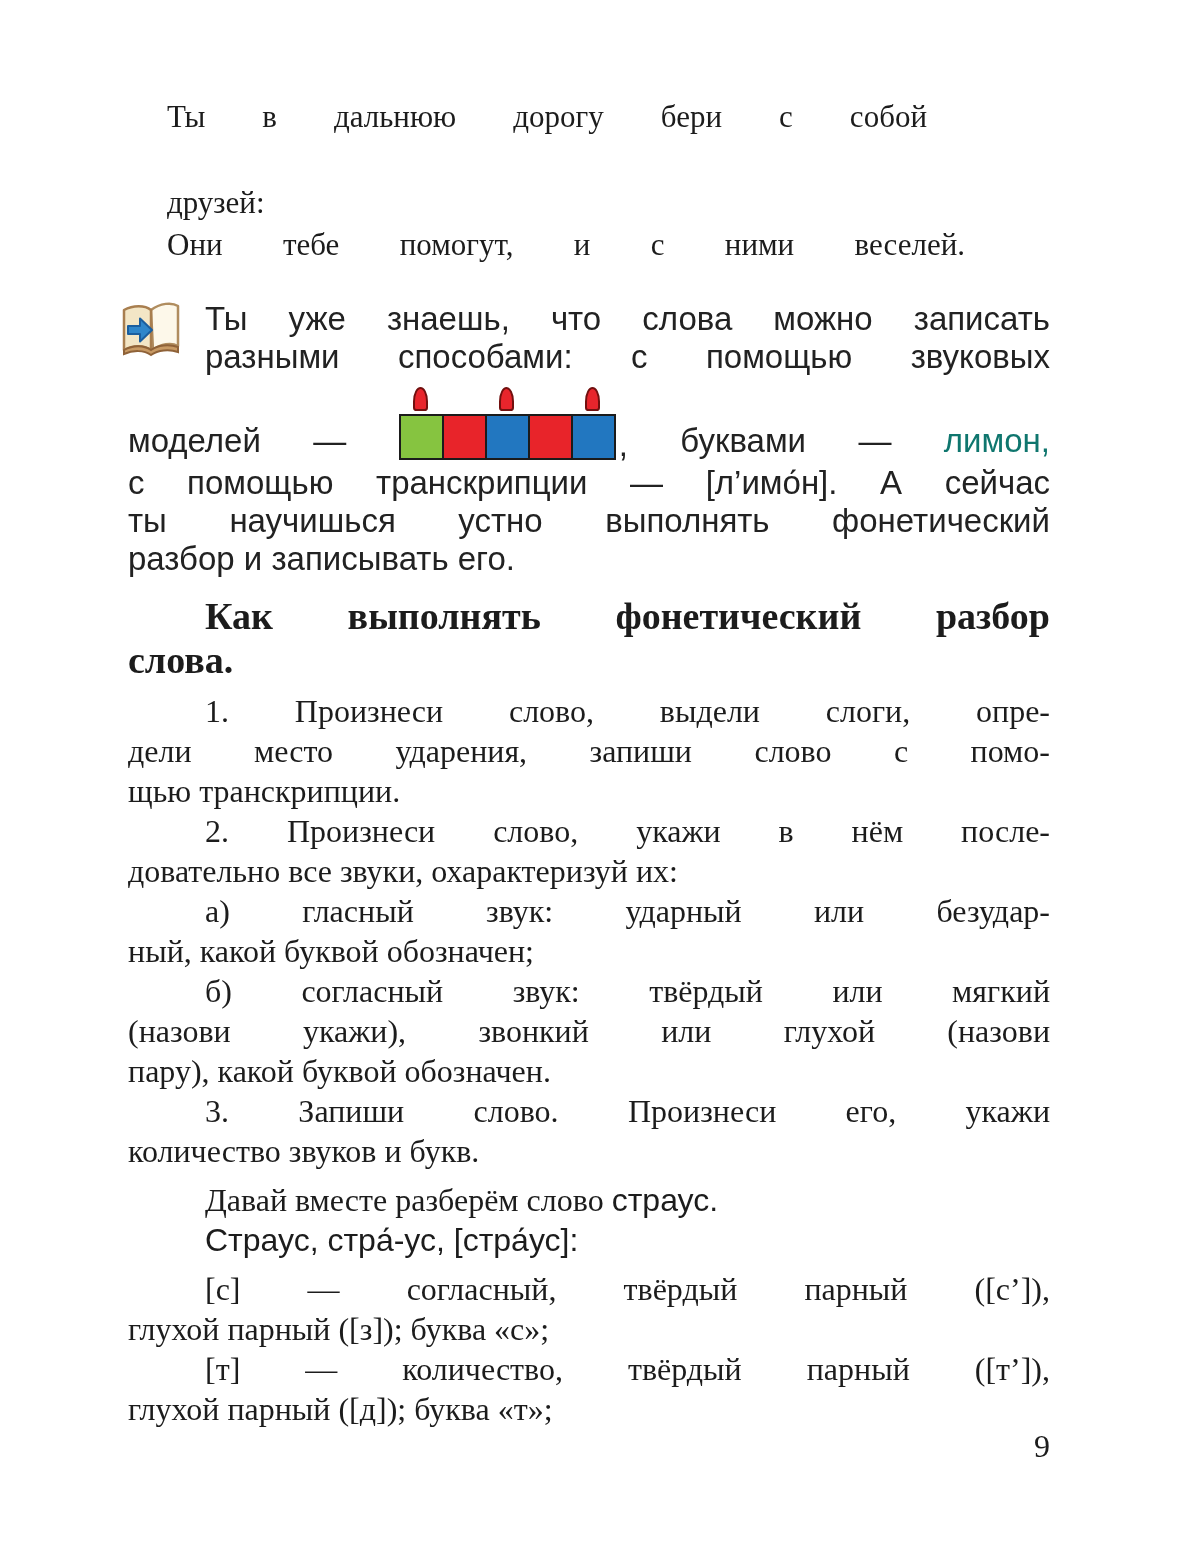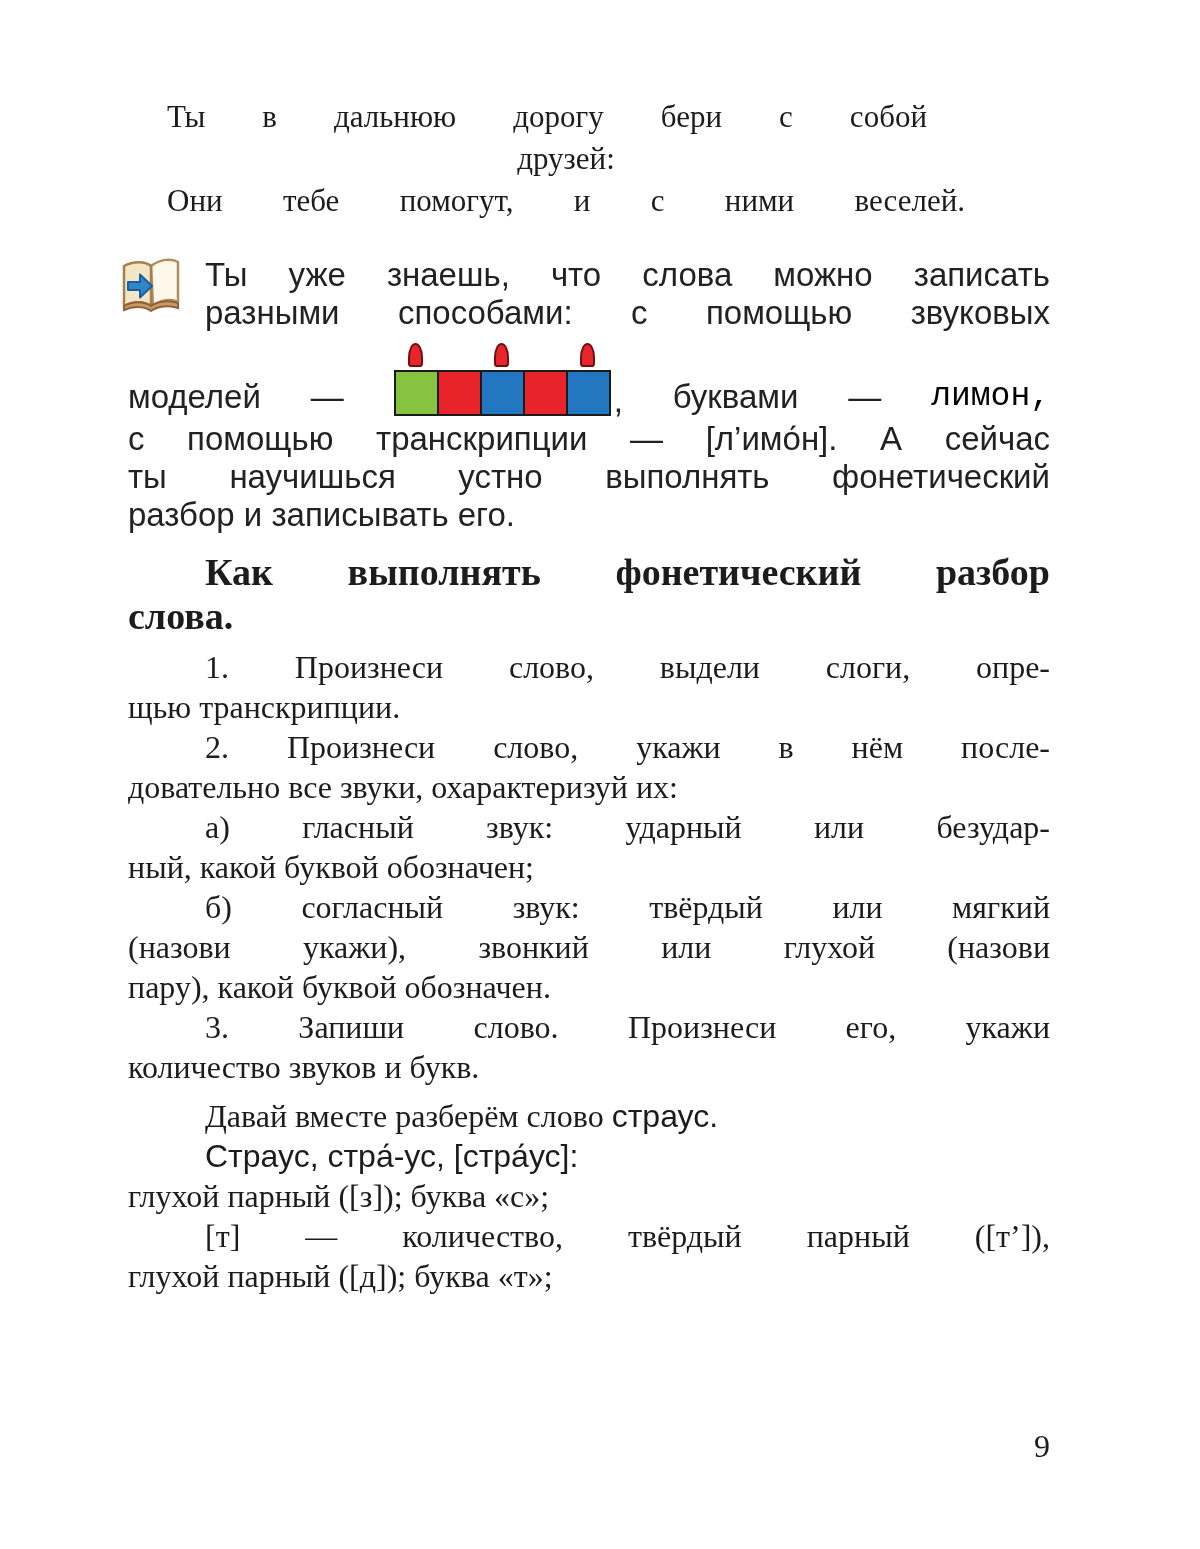--- a/index.html
+++ b/index.html
@@ -14,21 +14,21 @@
   .content{position:absolute;left:128px;top:0;width:922px;}
 
   
   .jl{text-align:justify;text-align-last:justify;}
   .ind{padding-left:77px;}
   .sans{font-family:"Liberation Sans","DejaVu Sans",sans-serif;}
 
   
   .poem{margin:96px 0 0 39px;width:798px;font-size:31px;line-height:42px;}
   .poem .pl1{padding-right:38px;}
-  .poem .right{text-align:center;}
+  .poem .right{text-align:left;margin-top:44px;}
   .poem .attr{text-align:right;font-style:italic;}
 
   
   .intro{position:relative;margin-top:34px;font-family:"Liberation Sans","DejaVu Sans",sans-serif;
          font-size:33px;line-height:38px;color:#222;}
   .intro .icon-book{position:absolute;left:-10px;top:-2px;width:66px;height:66px;}
   .intro .il{padding-left:77px;}
 
   .model-line{display:flex;justify-content:space-between;align-items:flex-end;
               margin:9px 0 4px 0;}
@@ -36,21 +36,21 @@
   .model{display:inline-block;}
   .bells{display:flex;height:26px;margin-bottom:3px;}
   .bslot{width:43px;display:flex;justify-content:center;align-items:flex-end;}
   .bell{display:block;width:15px;height:24px;box-sizing:border-box;
         border:2px solid #72100f;
         border-radius:50% 50% 24% 24% / 60% 60% 14% 14%;}
   .squares{display:flex;}
   .sq{width:41px;height:42px;border:2px solid #1b1b1b;margin-left:-2px;}
   .sq:first-child{margin-left:0;}
   .model-comma{margin-left:3px;line-height:30px;}
-  .mser{font-family:Liberation Mono, monospace;color:#000000;}
+  .mser{font-family:Liberation Sans, sans-serif;color:#0f766e;}
 
   
   .heading{margin-top:16px;font-weight:bold;font-size:38px;line-height:44px;}
 
   
   .steps{margin-top:9px;font-size:32px;line-height:40px;}
 
   
   .example{margin-top:9px;font-size:32px;line-height:40px;}
   .example .sansline{font-family:"Liberation Sans","DejaVu Sans",sans-serif;font-size:32px;}
@@ -121,38 +121,40 @@
       <div>разбор и записывать его.</div>
     </div>
 
     <div class="heading">
       <div class="jl ind">Как выполнять фонетический разбор</div>
       <div>слова.</div>
     </div>
 
     <div class="steps">
       <div class="jl ind">1. Произнеси слово, выдели слоги, опре-</div>
+      <div class="jl">дели место ударения, запиши слово с помо-</div>
       <div>щью транскрипции.</div>
       <div class="jl ind">2. Произнеси слово, укажи в нём после-</div>
       <div>довательно все звуки, охарактеризуй их:</div>
       <div class="jl ind">а) гласный звук: ударный или безудар-</div>
       <div>ный, какой буквой обозначен;</div>
       <div class="jl ind">б) согласный звук: твёрдый или мягкий</div>
       <div class="jl">(назови укажи), звонкий или глухой (назови</div>
       <div>пару), какой буквой обозначен.</div>
       <div class="jl ind">3. Запиши слово. Произнеси его, укажи</div>
       <div>количество звуков и букв.</div>
     </div>
 
     <div class="example">
       <div class="ind">
         <span>Давай вместе разберём слово</span>
         <span class="sans">страус.</span>
       </div>
       <div class="sansline ind">Страус, стра́-ус, [стра́ус]:</div>
+      <div class="jl ind gap">[с] — согласный, твёрдый парный ([с’]),</div>
       <div>глухой парный ([з]); буква «с»;</div>
       <div class="jl ind">[т] — количество, твёрдый парный ([т’]),</div>
       <div>глухой парный ([д]); буква «т»;</div>
     </div>
 
   </div>
 
   <div class="pagenum">9</div>
 </div>
 

